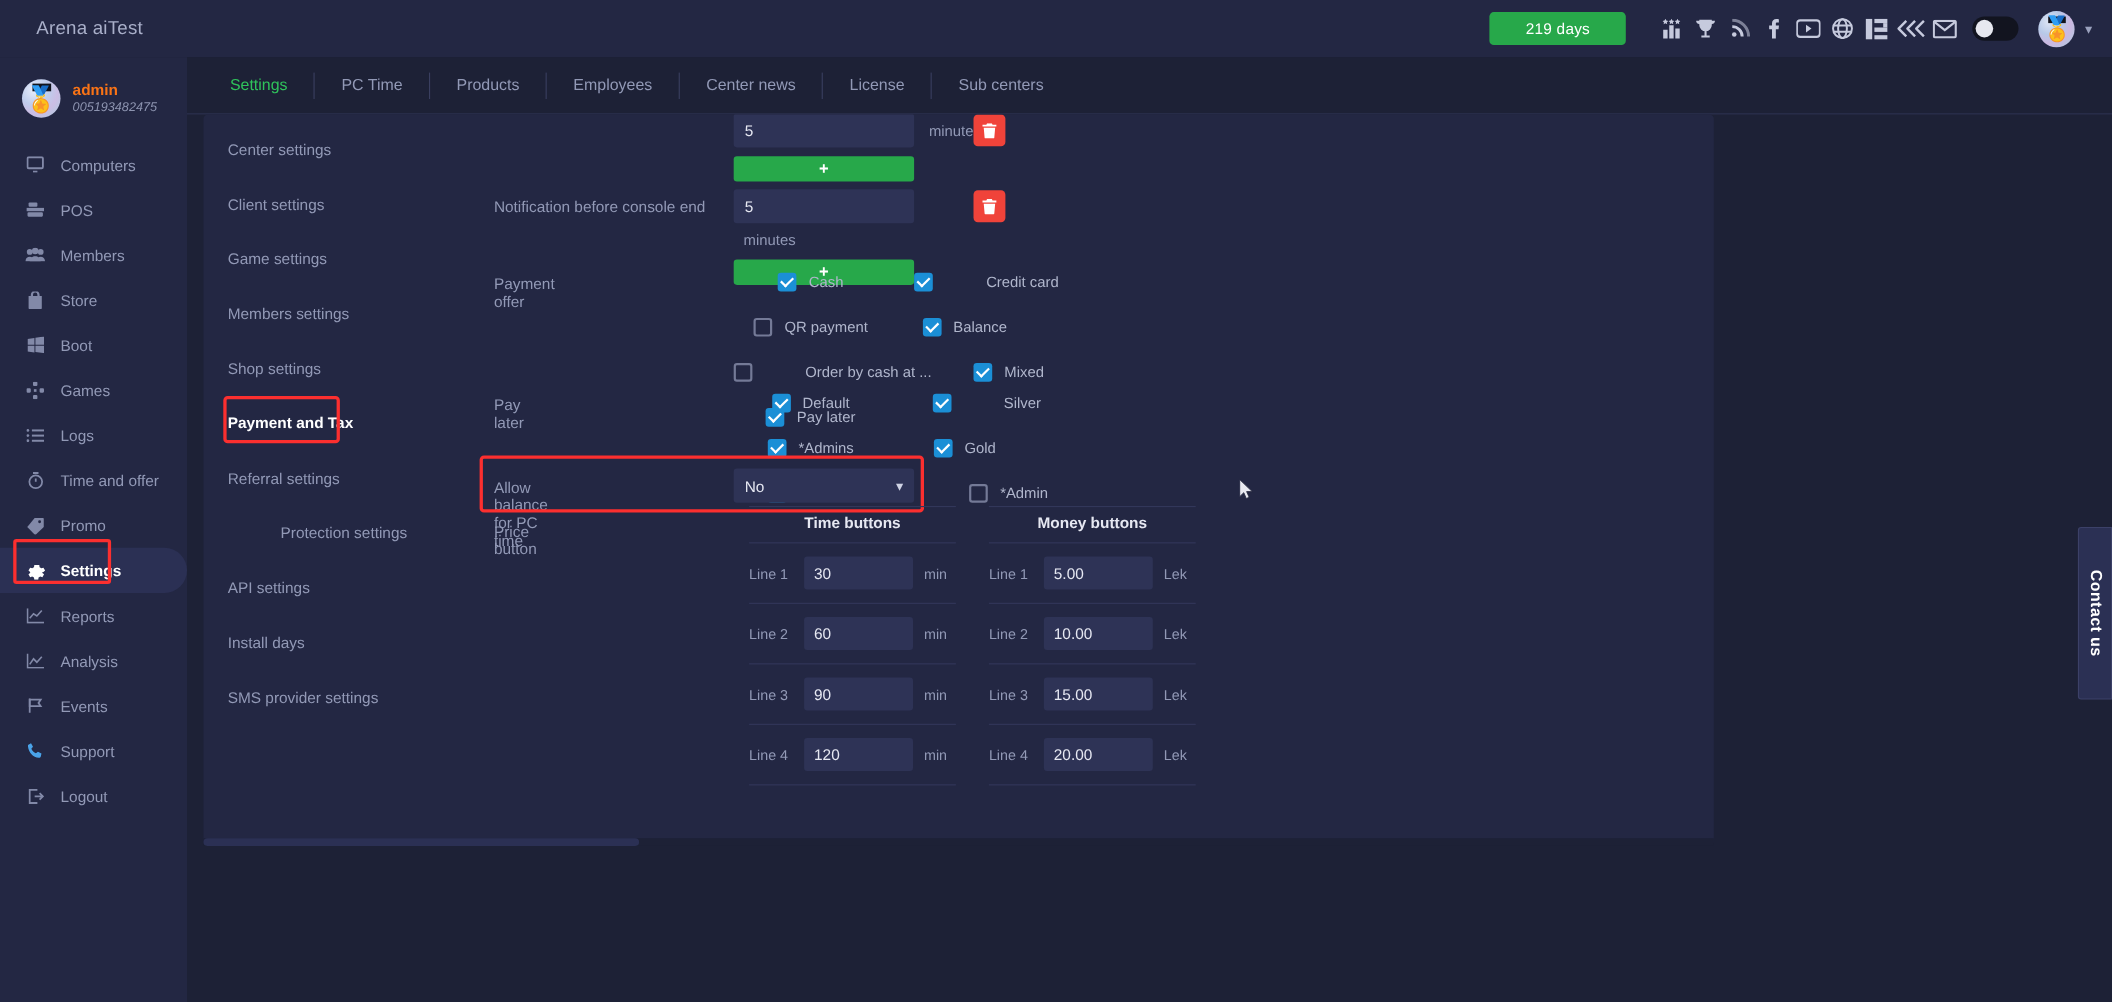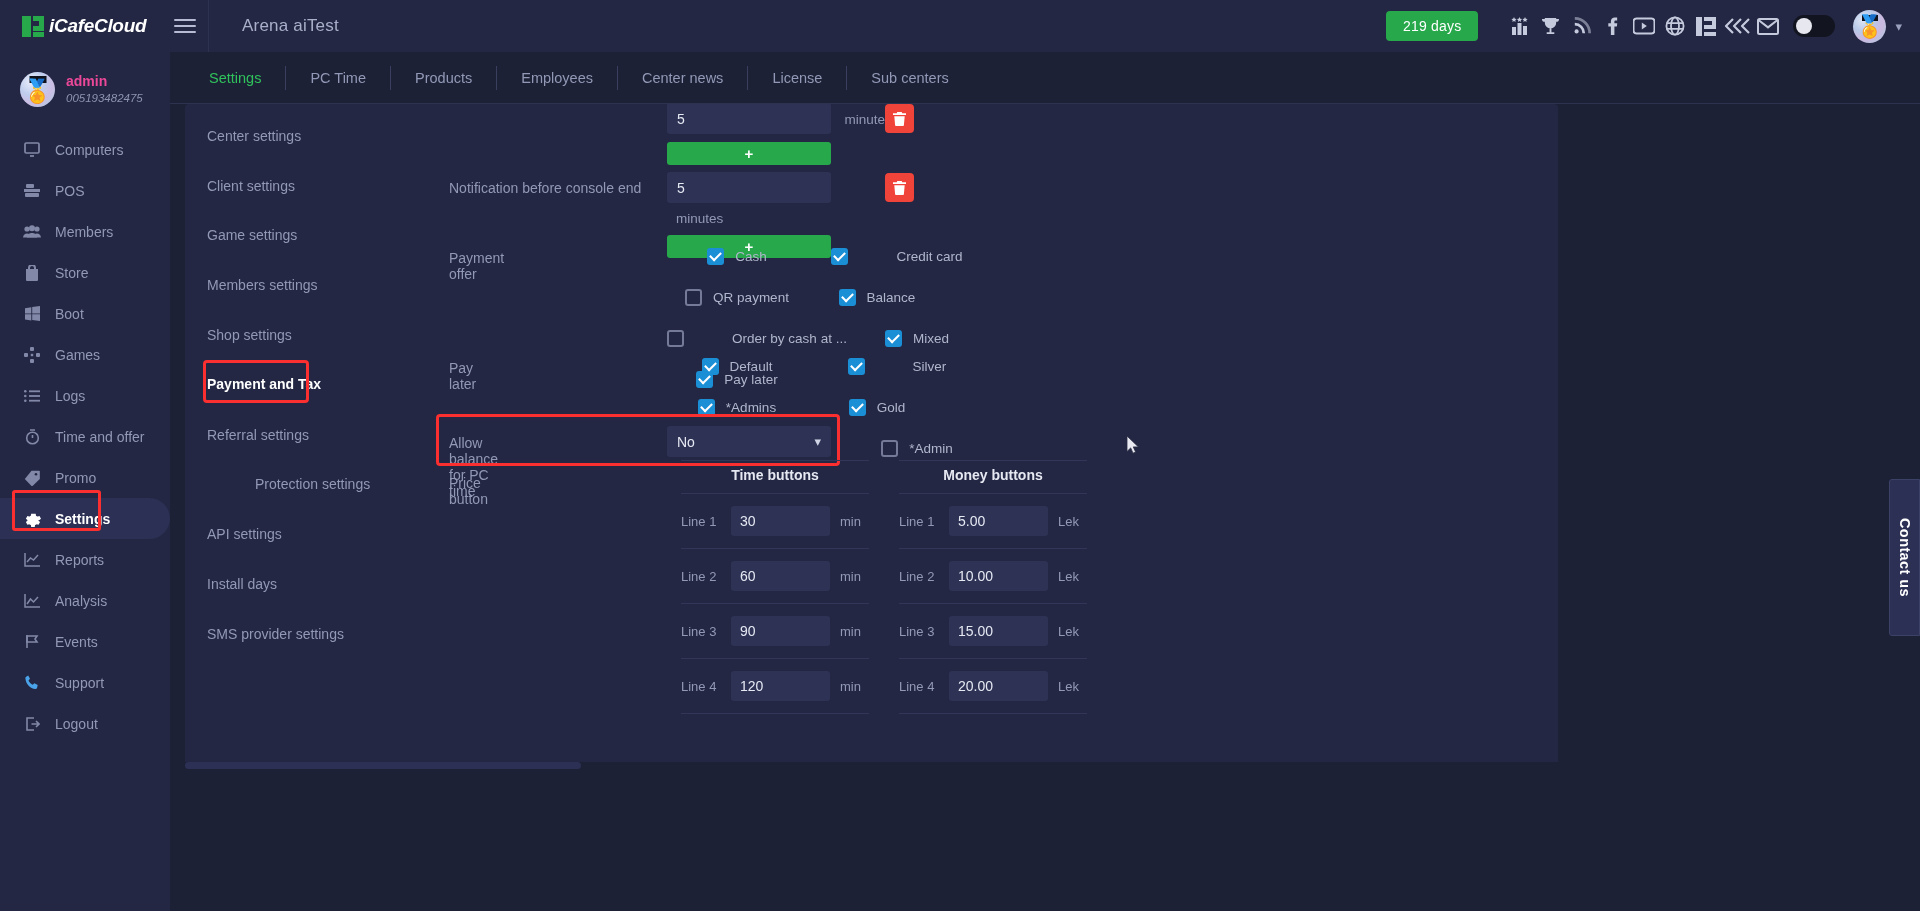--- a/index.html
+++ b/index.html
@@ -33,21 +33,21 @@
   .hamburger span { display:block; height:2px; background:#b7bcd4; border-radius:1px; }
 
   .page-title-zone { padding-left: 33px; flex: none; }
   .page-title { color:#a9afc9; font-size:17px; font-weight:400; letter-spacing:0.2px; }
 
   .top-right {
     margin-left:auto; display:flex; align-items:center; gap:0; padding-right:18px;
   }
   .days-badge {
     background:#27a84a; color:#fff; font-size:14px; font-weight:500;
-    padding:7px 17px; border-radius:4px; margin-right:26px; cursor:pointer;
+    padding:7px 33px; border-radius:4px; margin-right:26px; cursor:pointer;
     letter-spacing:0.2px;
   }
   .tip-ico { width:31px; height:30px; display:flex; align-items:center; justify-content:center; cursor:pointer; color:#c6cadd; }
   .tip-ico svg { display:block; }
   .toggle-pill {
     width:42px; height:22px; border-radius:11px; background:#12141f; position:relative;
     margin-left:10px; margin-right:18px; cursor:pointer; flex:none;
   }
   .toggle-pill i { position:absolute; left:3px; top:3px; width:16px; height:16px; border-radius:50%; background:#e7e8ef; }
   .avatar {
@@ -68,21 +68,21 @@
     background:#232743; padding-top:14px;
   }
   .user-block { display:flex; align-items:center; padding:6px 0 6px 20px; gap:11px; cursor:pointer; }
   .user-avatar {
     width:35px; height:35px; border-radius:50%; flex:none;
     background: radial-gradient(circle at 32% 28%, #e9eefb 0%, #bfcdec 38%, #cbbde4 62%, #a9cfe0 100%);
     position:relative; overflow:hidden;
   }
   .user-avatar .medal { position:absolute; left:50%; top:54%; transform:translate(-50%,-50%); color:#12141d; font-size:23px; line-height:1;}
   .user-avatar .ribbon { position:absolute; left:50%; top:4px; transform:translateX(-50%); width:17px; height:7px; background:#11131c;}
-  .user-name { color:#ec4899; font-size:14px; font-weight:700; line-height:1.35; }
+  .user-name { color:#f97316; font-size:14px; font-weight:700; line-height:1.35; }
   .user-id { color:#8d94b0; font-size:11.5px; line-height:1.35;font-style:italic; }
 
   .nav { margin-top:16px; }
   .nav-item {
     height:41px; display:flex; align-items:center; gap:14px; padding-left:23px;
     color:#9299b6; font-size:14px; cursor:pointer; position:relative;
   }
   .nav-item .ico { width:18px; display:flex; align-items:center; justify-content:center; color:#8289a8; flex:none;}
   .nav-item.active { background:#2b3054; color:#ffffff; font-weight:700; border-top-right-radius:21px; border-bottom-right-radius:21px; }
   .nav-item.active .ico { color:#ffffff; }
@@ -193,35 +193,20 @@
     writing-mode:vertical-rl; color:#ffffff; font-size:14.5px; font-weight:700; letter-spacing:0.4px;
   }
 
   
   .cursor { position:absolute; left:1127px; top:436px; width:13px; height:19px; pointer-events:none; }
 </style>
 </head>
 <body>
 
 <div class="topbar">
-  <div class="brand-zone">
-    <div class="logo-mark">
-      <i class="b1"></i>
-        <i class="b2"></i>
-        <i class="b3"></i>
-        <i class="b4"></i>
-        <i class="b5"></i>
-    </div>
-    <div class="logo-text">iCafeCloud</div>
-    <div class="hamburger">
-      <span></span>
-        <span></span>
-        <span></span>
-    </div>
-  </div>
   <div class="page-title-zone">
     <div class="page-title">Arena aiTest</div>
   </div>
 
   <div class="top-right">
     <div class="days-badge">219 days</div>
 
     <div class="tip-ico">
       <svg width="21" height="19" viewBox="0 0 21 19" fill="currentColor">
         <path d="M3 10h4v8H3zM8.5 6h4v12h-4zM14 9h4v9h-4z"></path>

